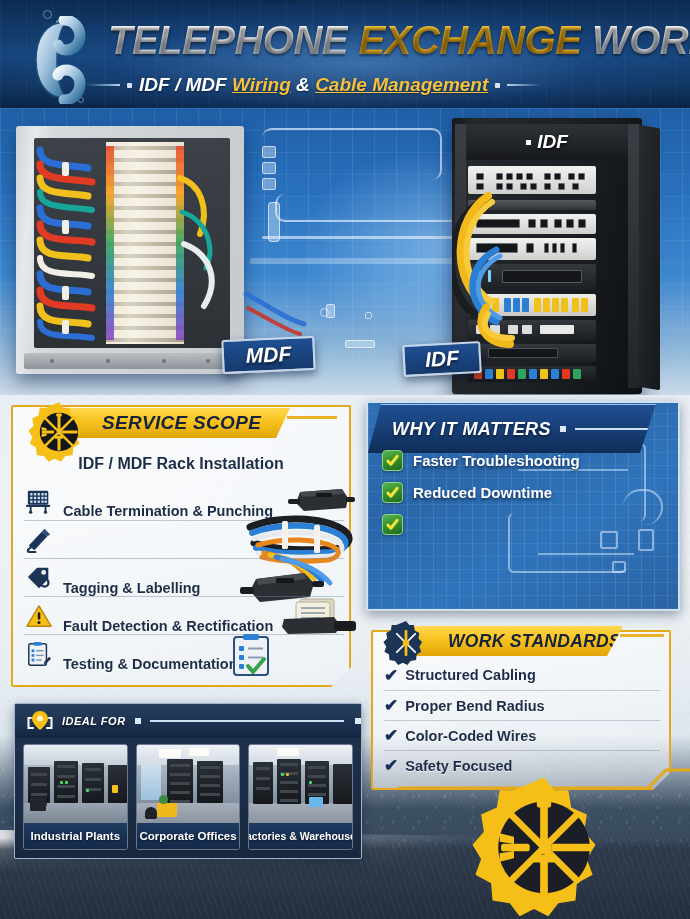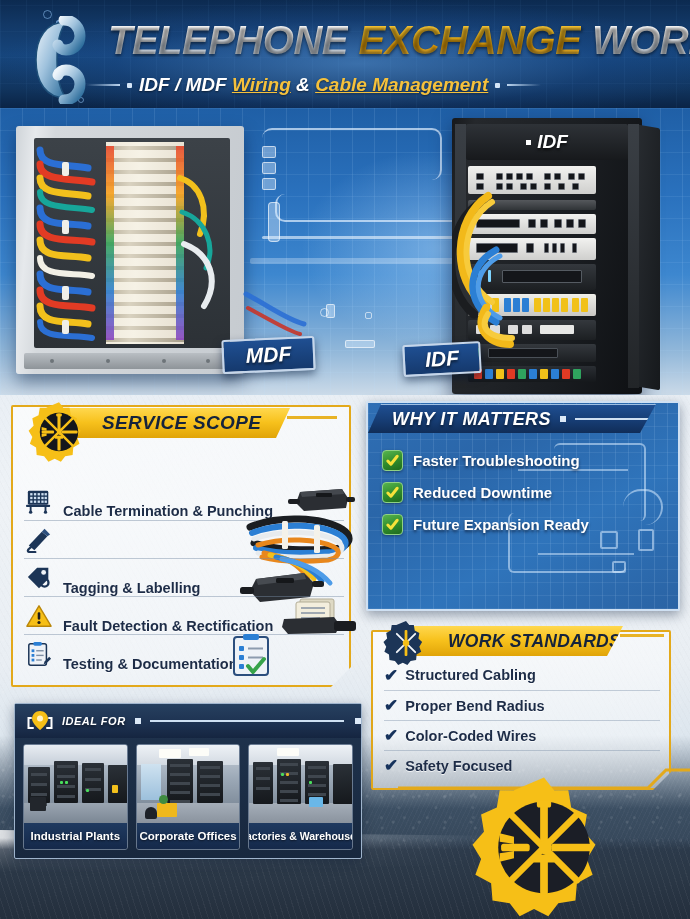--- a/index.html
+++ b/index.html
@@ -188,21 +188,21 @@
   .card-wim{position:absolute;left:366px;top:401px;width:314px;height:210px;
     background:linear-gradient(150deg,#2f6fb5 0%,#2a66a9 30%,#2f74bb 62%,#2a63a4 100%);
     border:2px solid #cfe0f2;border-radius:2px;
     box-shadow:0 4px 12px rgba(10,30,60,.40);overflow:hidden;}
   .card-wim::before{content:"";position:absolute;inset:0;opacity:.45;
     background-image:
       repeating-linear-gradient(90deg, rgba(200,228,255,.28) 0 1px, transparent 1px 13px),
       repeating-linear-gradient(0deg, rgba(200,228,255,.20) 0 1px, transparent 1px 13px);}
   .wim-bp{position:absolute;border:2px solid rgba(215,235,255,.55);border-radius:6px;}
   .wim-line{position:absolute;height:2px;background:rgba(215,235,255,.5);}
-  .banner-wim{position:absolute;left:368px;top:404px;width:288px;height:29px;
+  .banner-wim{position:absolute;left:368px;top:404px;width:288px;height:49px;
     background:linear-gradient(180deg,#1f4f92 0%,#173e76 52%,#102d58 100%);
     border-top:1px solid #9fc0e4;
     clip-path:polygon(13px 0, 100% 0, calc(100% - 16px) 100%, 0 100%);
     display:flex;align-items:center;padding-left:24px;gap:9px;
     box-shadow:0 2px 5px rgba(0,0,0,.35);}
   .banner-wim .rtxt{font-size:18px;font-weight:bold;font-style:italic;color:#fff;
     letter-spacing:.4px;white-space:nowrap;text-shadow:0 2px 3px rgba(0,0,0,.5);}
   .bdot{width:6px;height:6px;background:#dce9f7;flex:0 0 auto;}
   .bline{height:2px;width:78px;background:#cfe0f2;flex:0 0 auto;}
   .wim-list{position:absolute;left:382px;top:444px;width:290px;}
@@ -535,20 +535,23 @@
       <rect x="47.5" y="56" width="5" height="24" rx="1.5"></rect>
       <rect x="43.5" y="56" width="13" height="5" rx="1.5"></rect>
       <rect x="54" y="47.5" width="26" height="5" rx="1.5"></rect>
       <path d="M54 44 l0 12 l-7 -3 l0 -6 z"></path>
       <rect x="22" y="47.5" width="20" height="5" rx="1.5"></rect>
       <path d="M22 42 l0 5 l8 1 l0 -4 z"></path>
       <path d="M22 58 l0 -5 l8 -1 l0 4 z"></path>
     </g>
   </svg>
 
+  <div class="ss-first">
+    <span>IDF / MDF Rack Installation</span>
+  </div>
 
   <div class="ss-list">
 
     <div class="ss-row">
       <span class="ss-ico">
         <svg viewBox="0 0 30 28" width="28" height="26">
           <rect x="3" y="3" width="22" height="15" rx="1.5" fill="#1c3557"></rect>
           <g fill="#cfe0f2">
             <rect x="5.5" y="5.5" width="2.5" height="2.5"></rect>
               <rect x="9.5" y="5.5" width="2.5" height="2.5"></rect>
@@ -717,21 +720,20 @@
           </svg>
       </span>
       <span class="wim-txt">Reduced Downtime</span>
     </div>
     <div class="wim-row">
       <span class="chk">
         <svg viewBox="0 0 16 16">
             <path d="M3 8.5 L6.3 12 L13 3.5" fill="none" stroke="#f7e23a" stroke-width="3.2" stroke-linecap="round" stroke-linejoin="round"></path>
           </svg>
       </span>
-      <span class="wim-txt">Future Expansion Ready</span>
     </div>
   </div>
 
   <div class="card-ws"></div>
   <div class="ribbon-ws-tail"></div>
   <div class="ribbon ribbon-ws">
     <span class="rtxt">WORK STANDARDS</span>
   </div>
   <svg class="gear-ws" viewBox="0 0 100 100">
     <g fill="#1c3557">

